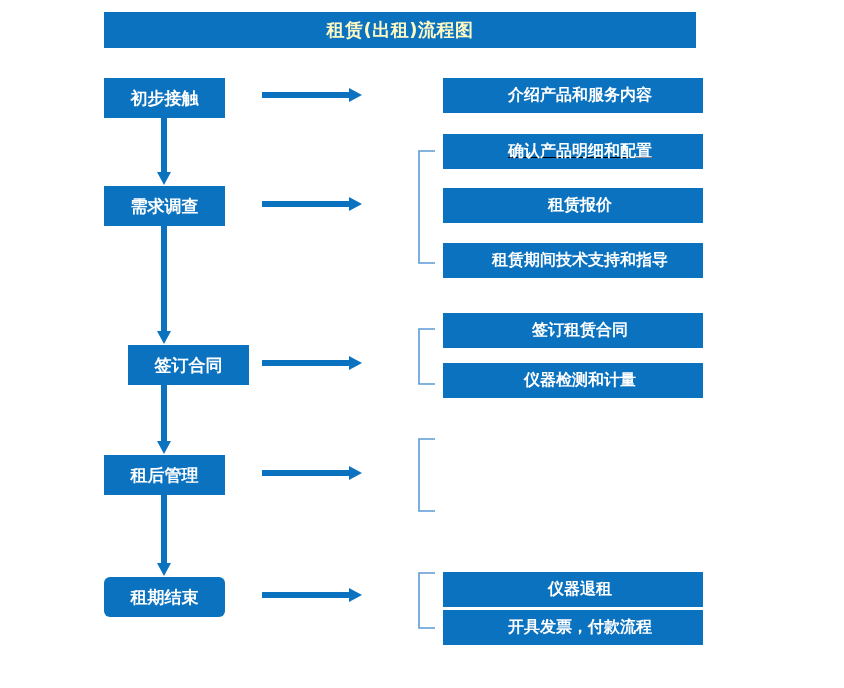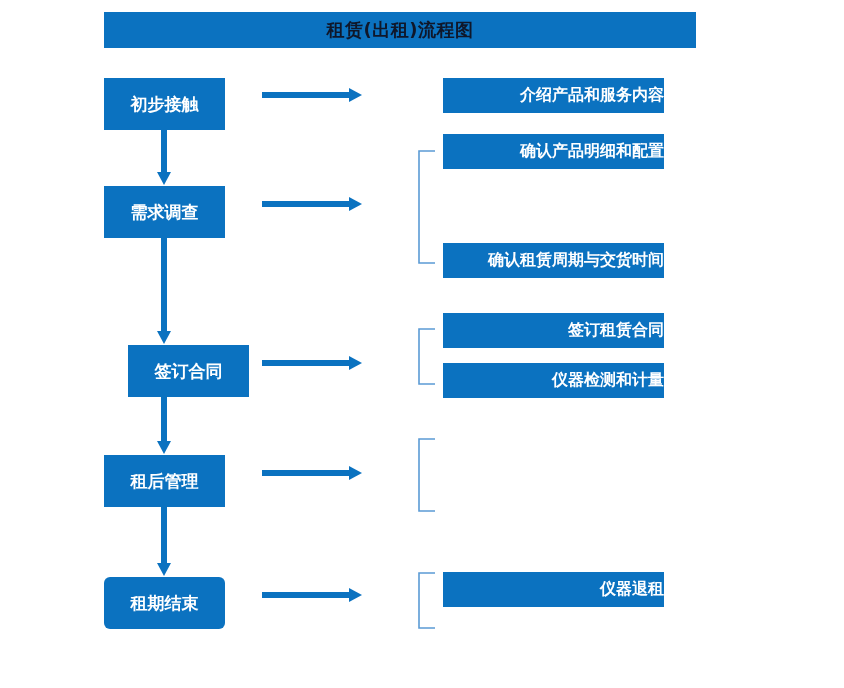--- a/index.html
+++ b/index.html
@@ -24,21 +24,21 @@
     left: 104px;
     top: 12px;
     width: 592px;
     height: 36px;
     background: #0B72C0;
     display: flex;
     align-items: center;
     justify-content: center;
   }
   .title-bar .title-text {
-    color: #0f172a;
+    color: #fef9c3;
     font-size: 18px;
     font-weight: bold;
     letter-spacing: 0.5px;
     white-space: nowrap;
   }
 
   
   .box {
     position: absolute;
     background: #0B72C0;
@@ -50,33 +50,33 @@
     color: #ffffff;
     font-size: 17px;
     font-weight: bold;
     white-space: nowrap;
   }
 
   
   .box.stage {
     left: 104px;
     width: 121px;
-    height: 52px;
+    height: 40px;
     justify-content: center;
   }
   .box.stage .box-text {
     font-size: 17px;
   }
 
   
   .box.detail {
     left: 443px;
-    width: 221px;
+    width: 260px;
     height: 35px;
-    justify-content: flex-end;
+    justify-content: center;
     padding-left: 14px;
   }
   .box.detail .box-text {
     font-size: 16px;
   }
 
   
   .arrow-h {
     position: absolute;
     height: 14px;
@@ -197,29 +197,35 @@
 
   <div class="bracket" style="left:417px; top:572px;">
     <svg width="18" height="57" viewBox="0 0 18 57">
       <path d="M18 1 L2 1 L2 56 L18 56" fill="none" stroke="#5B9BD5" stroke-width="1.6"></path>
     </svg>
   </div>
 
   <div class="box detail" style="top:78px;">
     <span class="box-text">介绍产品和服务内容</span>
   </div>
-  <div class="box detail" style="top:134px;">
+  <div class="box detail" style="top:134px;text-decoration:underline;">
     <span class="box-text">确认产品明细和配置</span>
   </div>
+  <div class="box detail" style="top:188px;">
+    <span class="box-text">租赁报价</span>
+  </div>
   <div class="box detail" style="top:243px;">
-    <span class="box-text">确认租赁周期与交货时间</span>
+    <span class="box-text">租赁期间技术支持和指导</span>
   </div>
   <div class="box detail" style="top:363px;">
     <span class="box-text">仪器检测和计量</span>
   </div>
   <div class="box detail" style="top:313px;">
     <span class="box-text">签订租赁合同</span>
   </div>
   <div class="box detail" style="top:572px;">
     <span class="box-text">仪器退租</span>
   </div>
+  <div class="box detail" style="top:610px;">
+    <span class="box-text">开具发票，付款流程</span>
+  </div>
 
 </div>
 
 </body></html>

